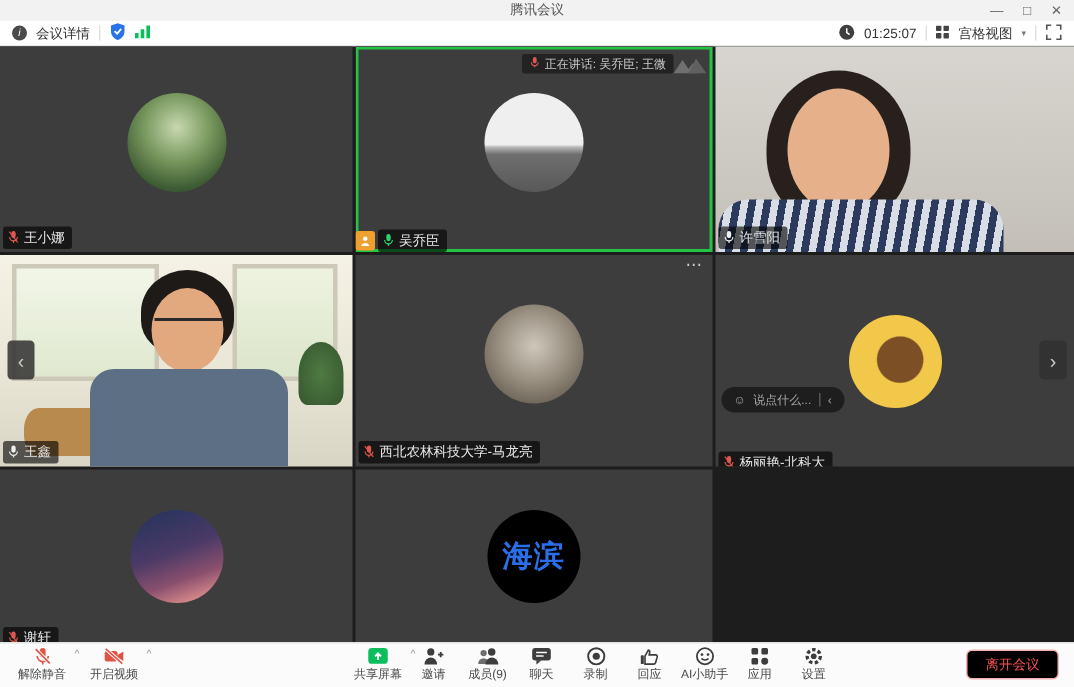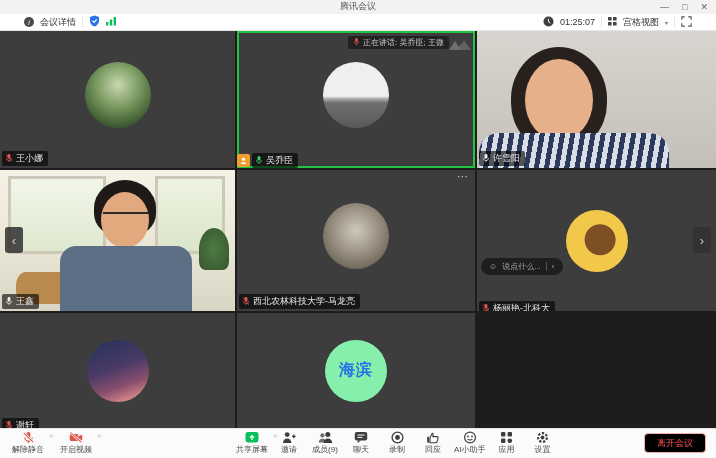--- a/index.html
+++ b/index.html
@@ -2,39 +2,39 @@
 <html><head>
 <meta charset="utf-8">
 <style>
   html,body{margin:0;padding:0;background:#888;}
   .app{width:716px;height:458px;position:relative;font-family:"Liberation Sans","DejaVu Sans",sans-serif;background:#1d1d1d;overflow:hidden;margin:0 auto;box-shadow:0 0 4px rgba(0,0,0,.4);}
   
   .titlebar{position:absolute;top:0;left:0;right:0;height:14px;background:#f2f2f2;display:flex;align-items:flex-start;justify-content:center;font-size:9px;color:#555;}
   .win-controls{position:absolute;right:8px;top:0;height:14px;display:flex;gap:13px;align-items:center;font-size:9px;color:#666;}
   .win-controls span{cursor:default;line-height:14px;}
   
-  .menubar{position:absolute;top:14px;left:0;right:0;height:17px;background:#ffffff;border-bottom:1px solid #e6e6e6;display:flex;align-items:center;padding:0 24px;font-size:9px;color:#333;box-sizing:border-box;}
+  .menubar{position:absolute;top:14px;left:0;right:0;height:17px;background:#ffffff;border-bottom:1px solid #e6e6e6;display:flex;align-items:center;padding:0 8px;font-size:9px;color:#333;box-sizing:border-box;}
   .mb-left,.mb-right{display:flex;align-items:center;gap:6px;}
   .mb-right{margin-left:auto;}
   .mb-div{width:1px;height:10px;background:#e2e2e2;}
   .info-dot{width:10px;height:10px;border-radius:50%;background:#4a4a4a;color:#fff;font-size:7px;display:flex;align-items:center;justify-content:center;font-style:italic;}
   .dropdown-caret{font-size:6px;color:#777;}
   
   .videos{position:absolute;top:31px;left:0;width:716px;height:397px;background:#1d1d1d;display:grid;grid-template-columns:235px 238px 239px;grid-template-rows:137px 141px 115px;gap:2px;}
   .tile{position:relative;background:#3d3d3d;overflow:hidden;}
   .tile.active{box-shadow:inset 0 0 0 2px #23c343;}
   .avatar{position:absolute;left:50%;top:47%;transform:translate(-50%,-50%);width:66px;height:66px;border-radius:50%;}
   .row3 .avatar{width:62px;height:62px;top:50%;}
   .av1{background:radial-gradient(circle at 50% 35%,#c8d8b0 0%,#7a9a60 40%,#3e5c33 75%,#27401f 100%);}
   .av2{background:radial-gradient(circle at 50% 45%,#f5d9a8 0%,#dca45c 45%,#8a5a28 80%,#5c3a16 100%);}
   .av3{background:linear-gradient(180deg,#efefef 0%,#efefef 52%,#b5b5b5 55%,#6f6f6f 62%,#585858 100%);}
   .av6{background:radial-gradient(circle at 50% 42%,#cfc8ba 0%,#9a9183 45%,#6a6254 80%,#4e473c 100%);}
   .av7{background:radial-gradient(circle at 55% 48%,#7c4f24 0%,#7c4f24 32%,#f2c84b 34%);}
   .av8{background:linear-gradient(160deg,#22335c 0%,#4a3a66 45%,#8a4f6e 70%,#d88a8a 90%,#f0b890 100%);}
-  .av9{background:#86efac;display:flex;align-items:center;justify-content:center;color:#2a6ee9;font-size:16px;font-weight:bold;letter-spacing:1px;}
+  .av9{background:#000000;display:flex;align-items:center;justify-content:center;color:#2a6ee9;font-size:20px;font-weight:bold;letter-spacing:1px;}
   
   .tag{position:absolute;left:2px;bottom:2px;display:flex;align-items:center;gap:2px;z-index:4;}
   .row3 .tag{bottom:-5px;}
   .tag-pill{background:rgba(0,0,0,.62);border-radius:2px;display:flex;align-items:center;gap:3px;padding:1px 5px 1px 3px;font-size:9px;color:#e8e8e8;white-space:nowrap;}
   .mic-muted{color:#e0574f;}
   .mic-on{color:#eeeeee;}
   .mic-speaking{color:#2bd46b;}
   .host-badge{width:13px;height:13px;border-radius:2px;background:#f0a02f;display:flex;align-items:center;justify-content:center;}
   
   .speak-banner{position:absolute;top:5px;right:26px;background:rgba(20,20,20,.65);border-radius:2px;height:13px;display:flex;align-items:center;gap:3px;padding:0 5px;font-size:8px;color:#cccccc;z-index:4;}

